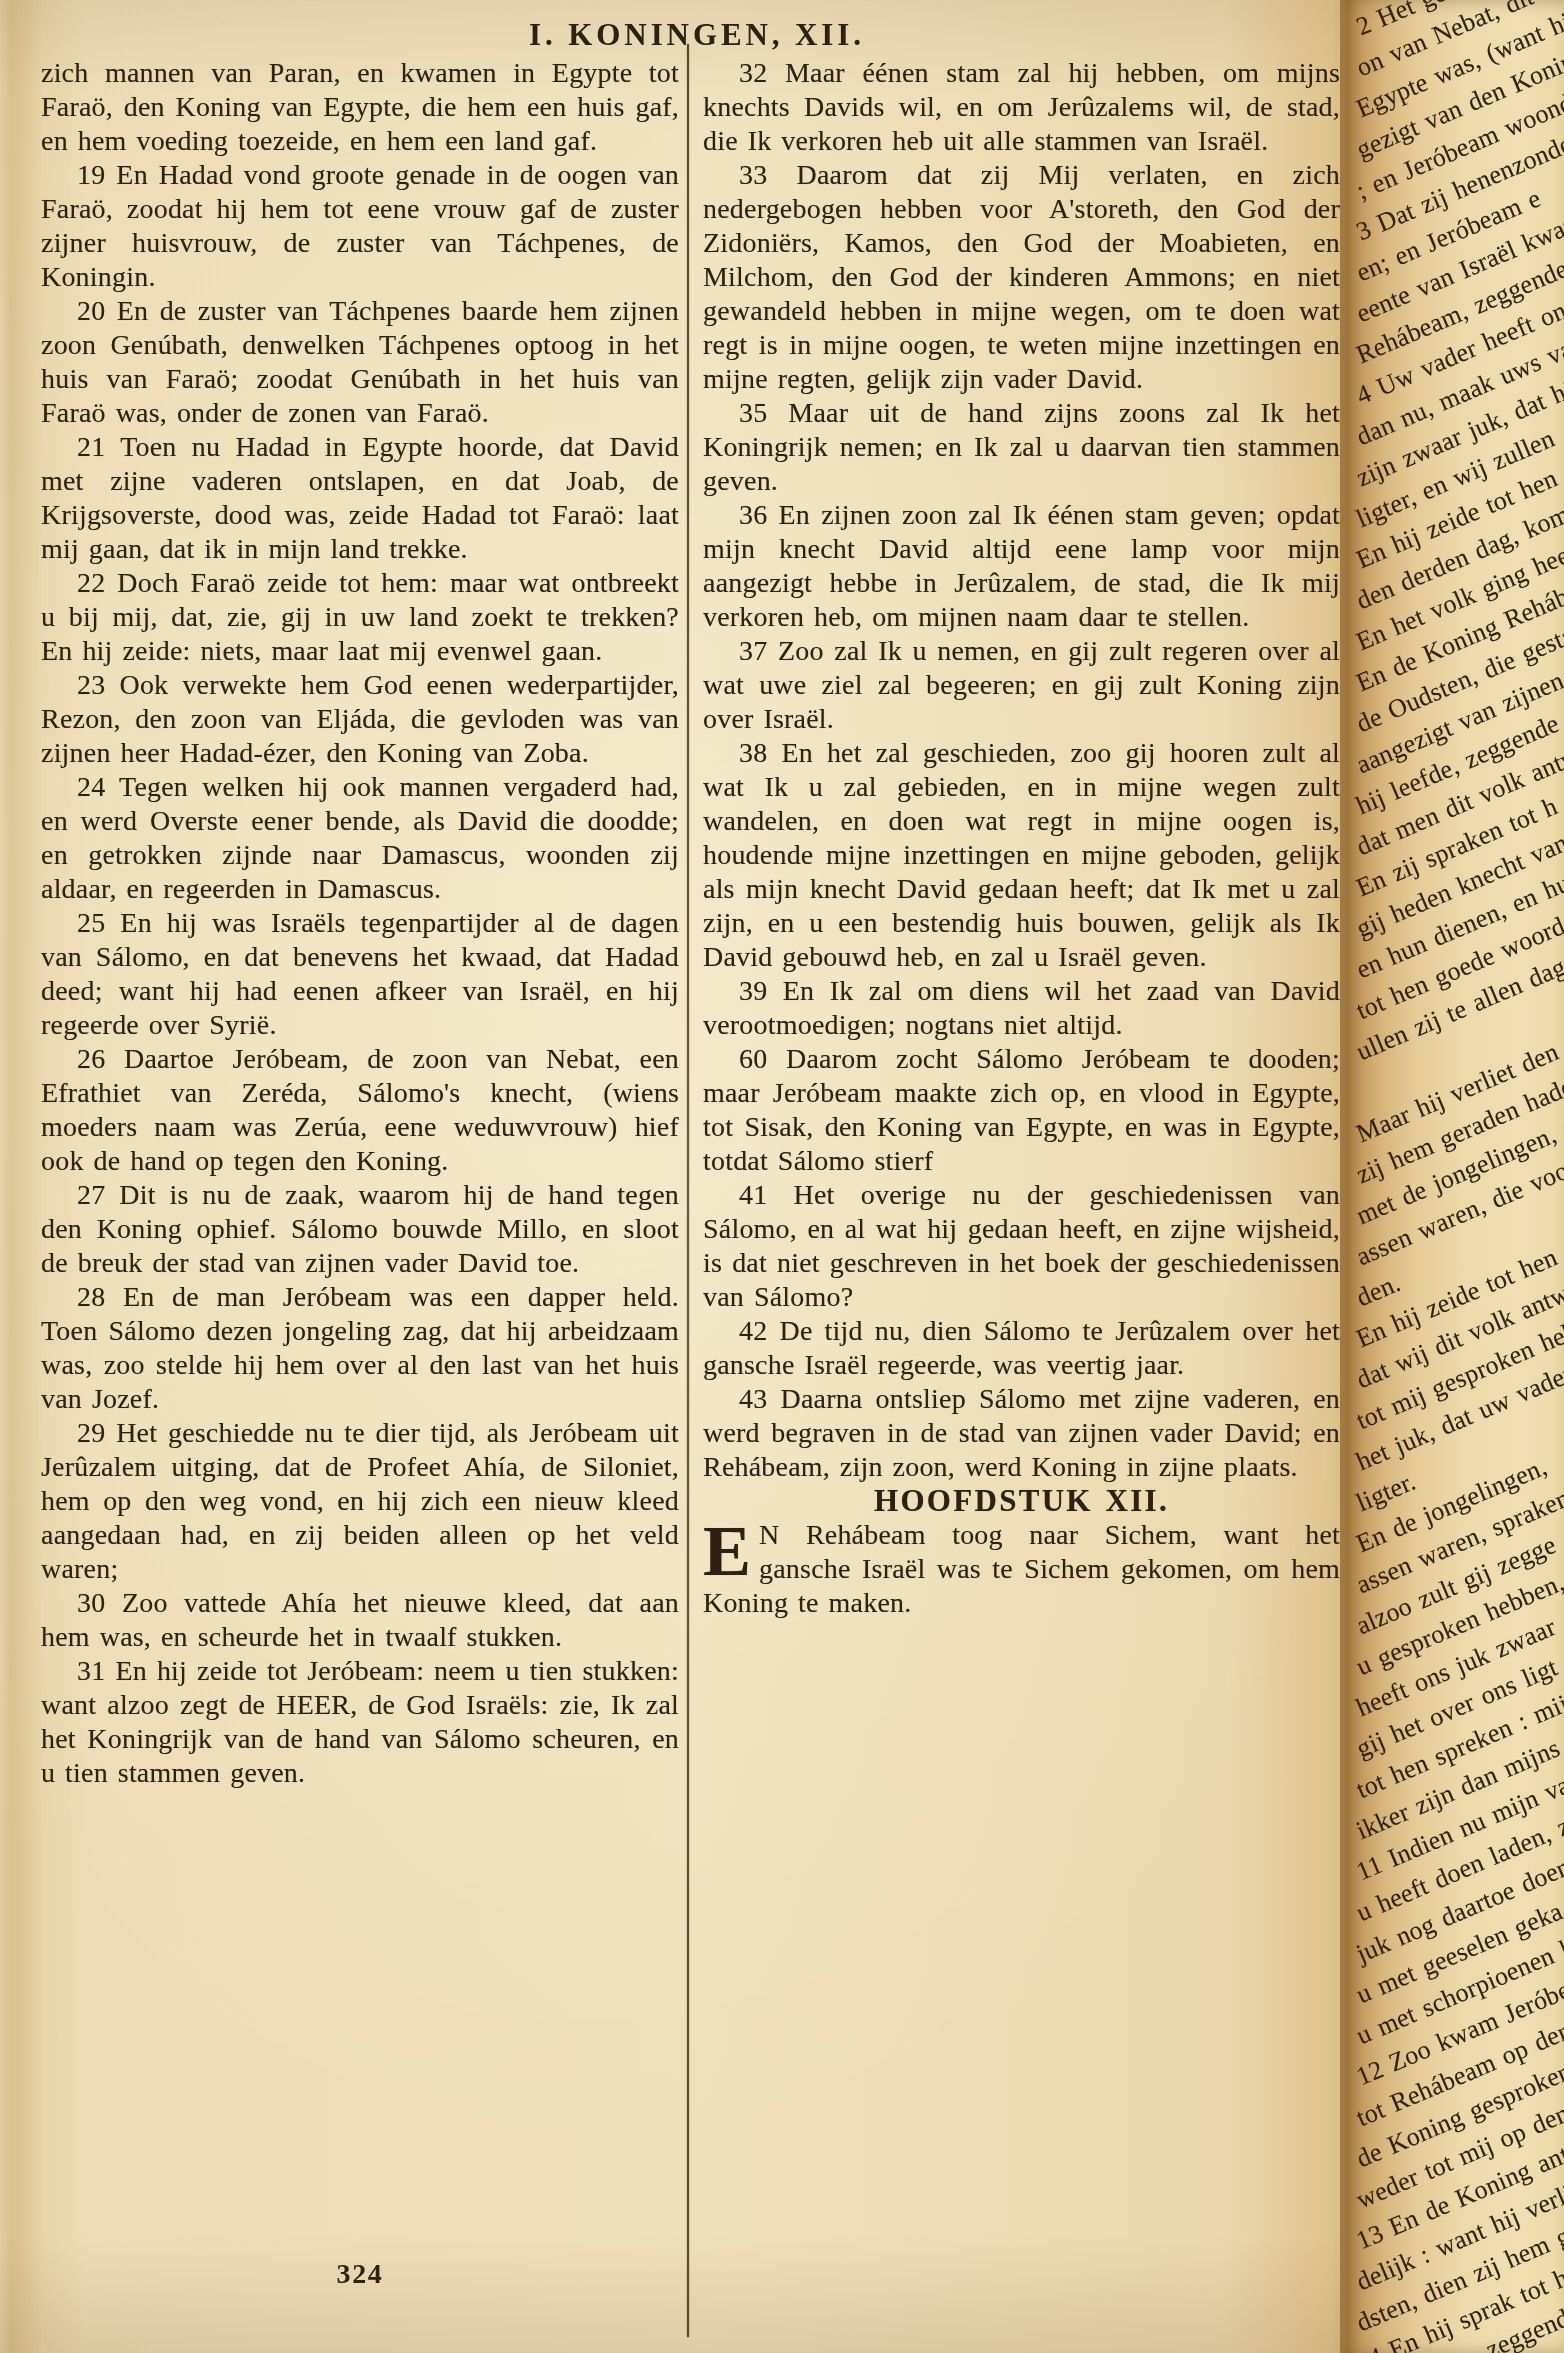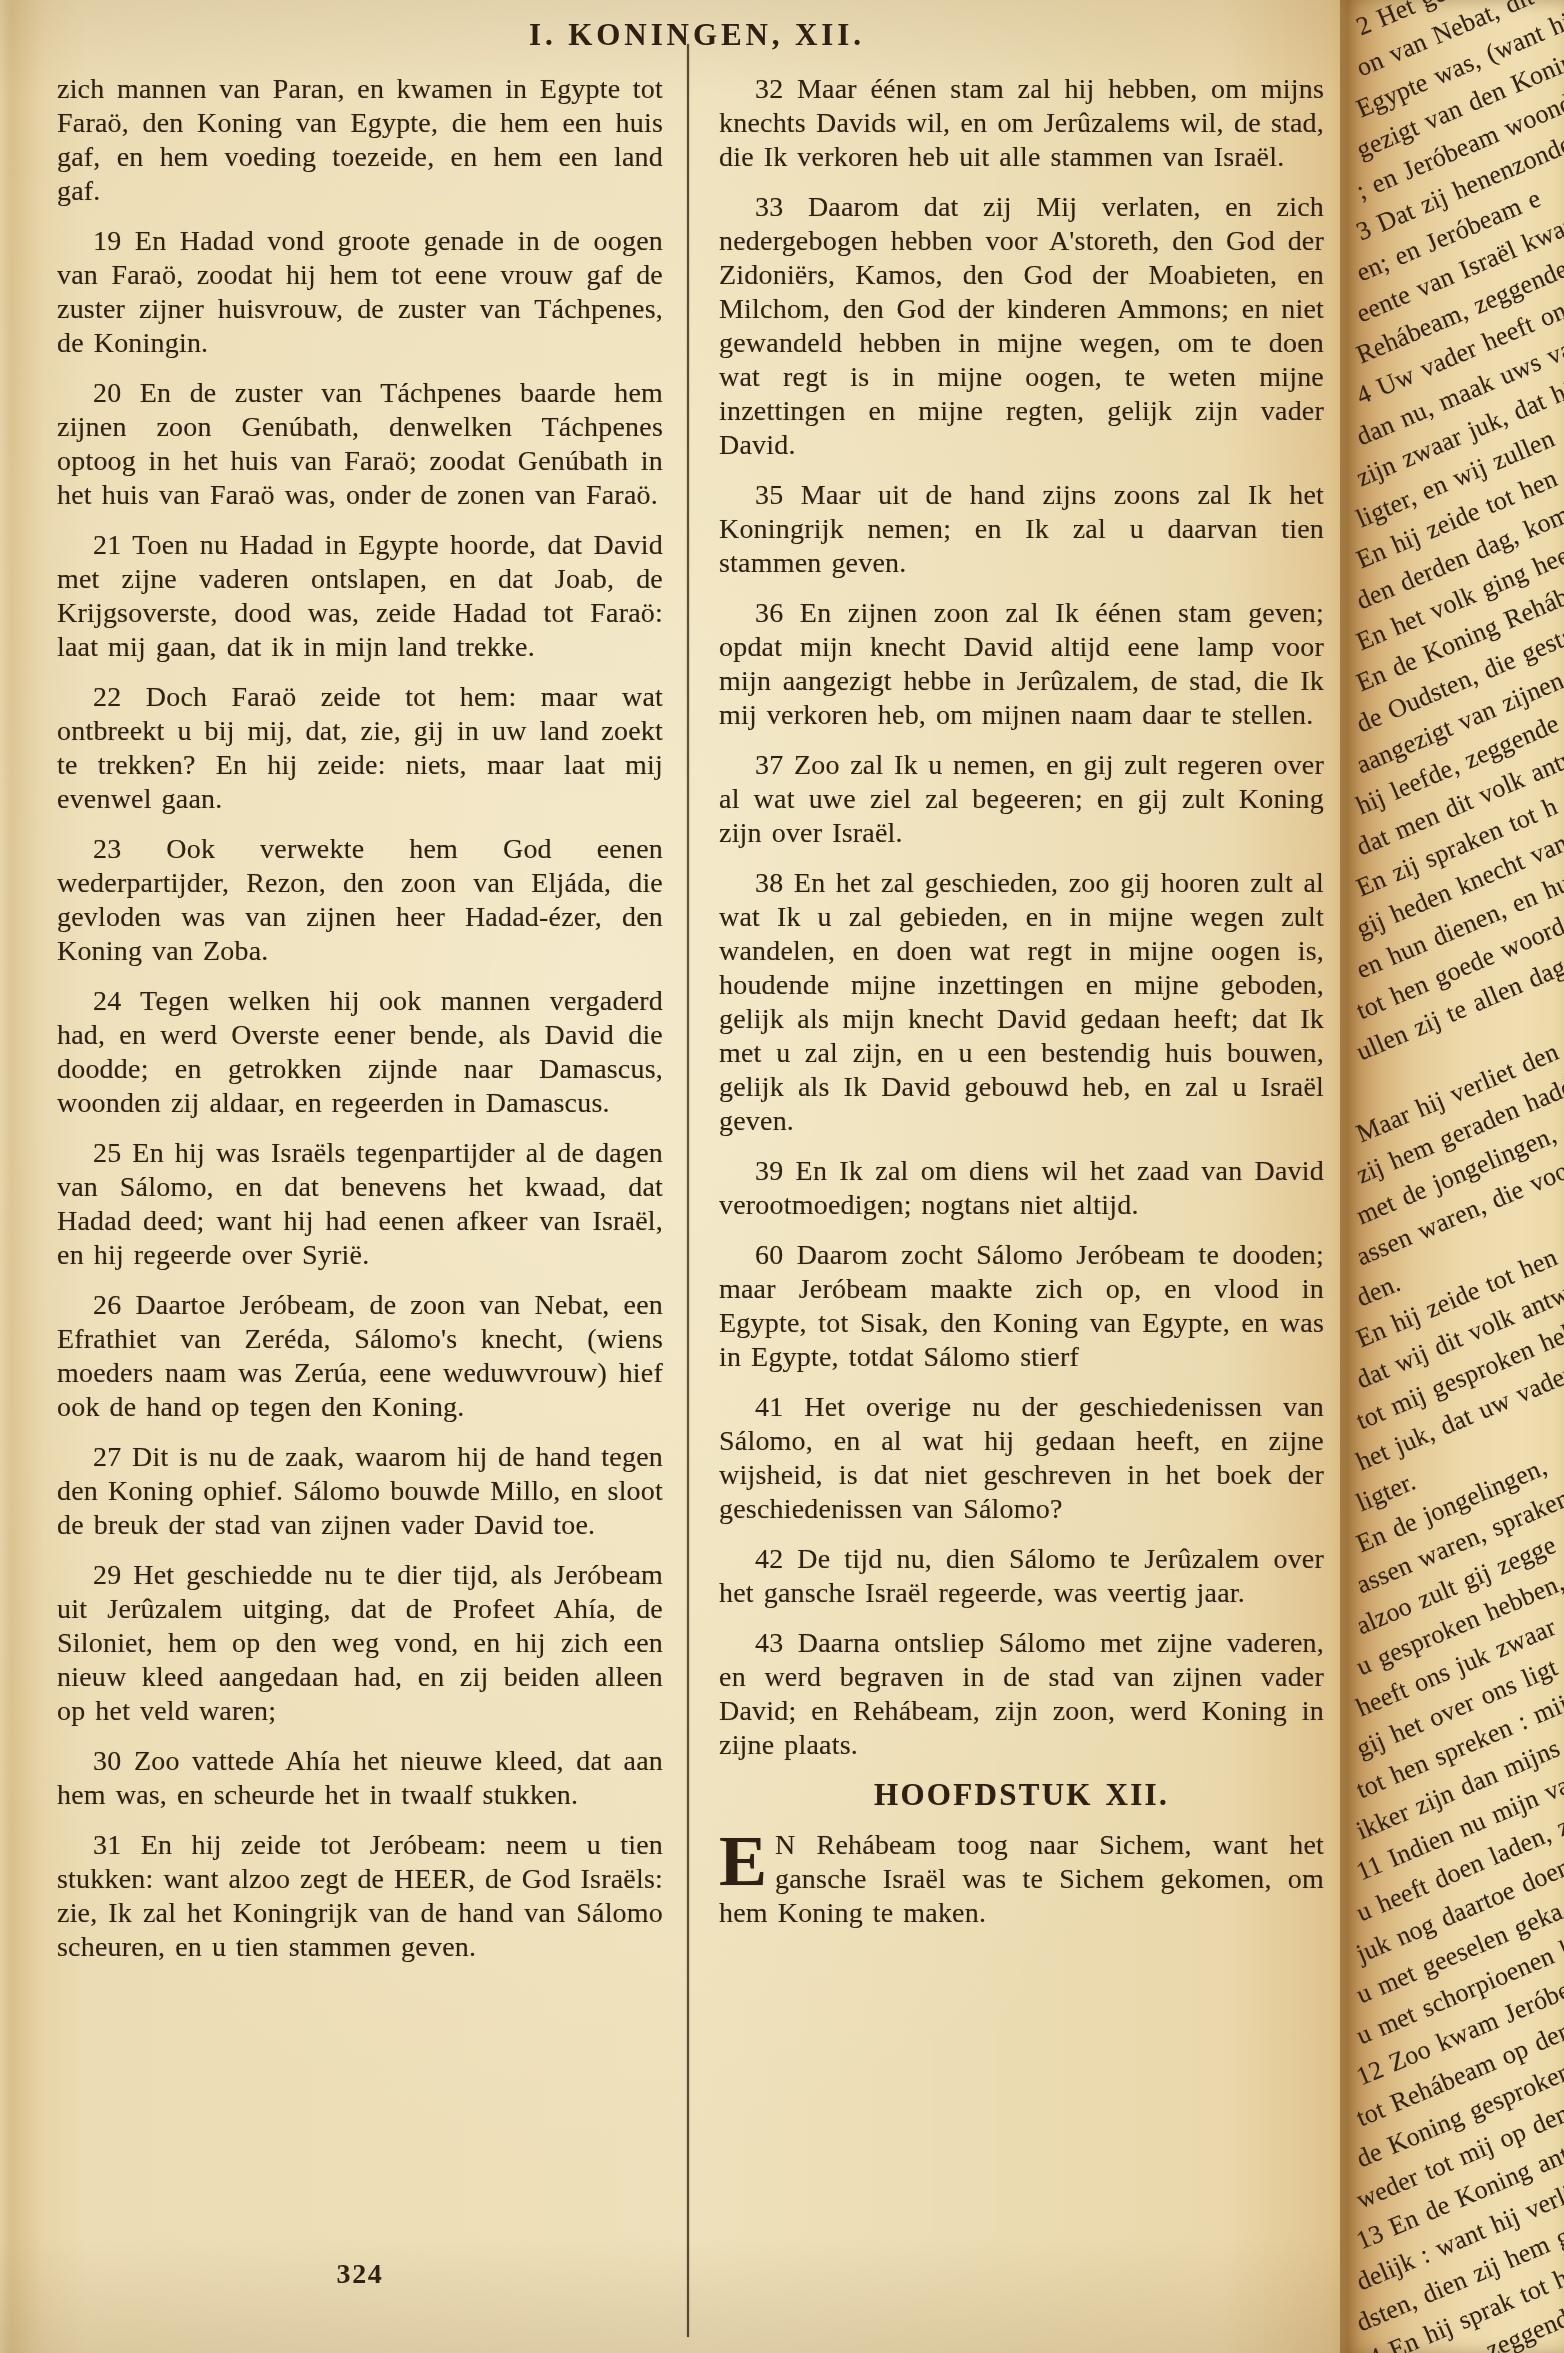--- a/index.html
+++ b/index.html
@@ -29,21 +29,21 @@
     position:absolute;left:0;top:17px;width:1362px;
     text-align:center;font-size:31px;letter-spacing:3.9px;
     color:#2e2113;font-weight:bold;padding-left:16px;
   }
   .col{
     position:absolute;top:56px;height:2254px;overflow:hidden;
     font-size:28px;line-height:34px;text-align:justify;
     letter-spacing:0.2px;word-spacing:2.7px;color:#2f2214;
     text-shadow:0 0 0.8px rgba(60,40,20,.35);
   }
-  .col p{margin:16px;text-indent:36px;}
+  .col p{margin:0;text-indent:36px;}
   .col-left{left:41px;width:638px;}
   .col-left p:first-child{text-indent:0;}
   .col-right{left:703px;width:637px;}
   .divider{
     position:absolute;left:687px;top:44px;width:2.3px;height:2293px;
     background:linear-gradient(180deg,#3a2a16 0,#4a3620 50%,#3a2a16 100%);
     opacity:.82;box-shadow:0 0 1.6px rgba(60,40,20,.6);
   }
   .chapter-heading{
     margin:23.5px 0 17px 0;text-align:center;text-indent:0 !important;
@@ -87,20 +87,21 @@
       <p>zich mannen van Paran, en kwamen in Egypte tot Faraö, den Koning van Egypte, die hem een huis gaf, en hem voeding toezeide, en hem een land gaf.</p>
       <p>19 En Hadad vond groote genade in de oogen van Faraö, zoodat hij hem tot eene vrouw gaf de zuster zijner huisvrouw, de zuster van Táchpenes, de Koningin.</p>
       <p>20 En de zuster van Táchpenes baarde hem zijnen zoon Genúbath, denwelken Táchpenes optoog in het huis van Faraö; zoodat Genúbath in het huis van Faraö was, onder de zonen van Faraö.</p>
       <p>21 Toen nu Hadad in Egypte hoorde, dat David met zijne vaderen ontslapen, en dat Joab, de Krijgsoverste, dood was, zeide Hadad tot Faraö: laat mij gaan, dat ik in mijn land trekke.</p>
       <p>22 Doch Faraö zeide tot hem: maar wat ontbreekt u bij mij, dat, zie, gij in uw land zoekt te trekken? En hij zeide: niets, maar laat mij evenwel gaan.</p>
       <p>23 Ook verwekte hem God eenen wederpartijder, Rezon, den zoon van Eljáda, die gevloden was van zijnen heer Hadad-ézer, den Koning van Zoba.</p>
       <p>24 Tegen welken hij ook mannen vergaderd had, en werd Overste eener bende, als David die doodde; en getrokken zijnde naar Damascus, woonden zij aldaar, en regeerden in Damascus.</p>
       <p>25 En hij was Israëls tegenpartijder al de dagen van Sálomo, en dat benevens het kwaad, dat Hadad deed; want hij had eenen afkeer van Israël, en hij regeerde over Syrië.</p>
       <p>26 Daartoe Jeróbeam, de zoon van Nebat, een Efrathiet van Zeréda, Sálomo's knecht, (wiens moeders naam was Zerúa, eene weduwvrouw) hief ook de hand op tegen den Koning.</p>
       <p>27 Dit is nu de zaak, waarom hij de hand tegen den Koning ophief. Sálomo bouwde Millo, en sloot de breuk der stad van zijnen vader David toe.</p>
+      <p>28 En de man Jeróbeam was een dapper held. Toen Sálomo dezen jongeling zag, dat hij arbeidzaam was, zoo stelde hij hem over al den last van het huis van Jozef.</p>
       <p>29 Het geschiedde nu te dier tijd, als Jeróbeam uit Jerûzalem uitging, dat de Profeet Ahía, de Siloniet, hem op den weg vond, en hij zich een nieuw kleed aangedaan had, en zij beiden alleen op het veld waren;</p>
       <p>30 Zoo vattede Ahía het nieuwe kleed, dat aan hem was, en scheurde het in twaalf stukken.</p>
       <p>31 En hij zeide tot Jeróbeam: neem u tien stukken: want alzoo zegt de HEER, de God Israëls: zie, Ik zal het Koningrijk van de hand van Sálomo scheuren, en u tien stammen geven.</p>
     </div>
 
   <div class="divider"></div>
 
   <div class="col col-right">
     <div>
         <p>32 Maar éénen stam zal hij hebben, om mijns knechts Davids wil, en om Jerûzalems wil, de stad, die Ik verkoren heb uit alle stammen van Israël.</p>

